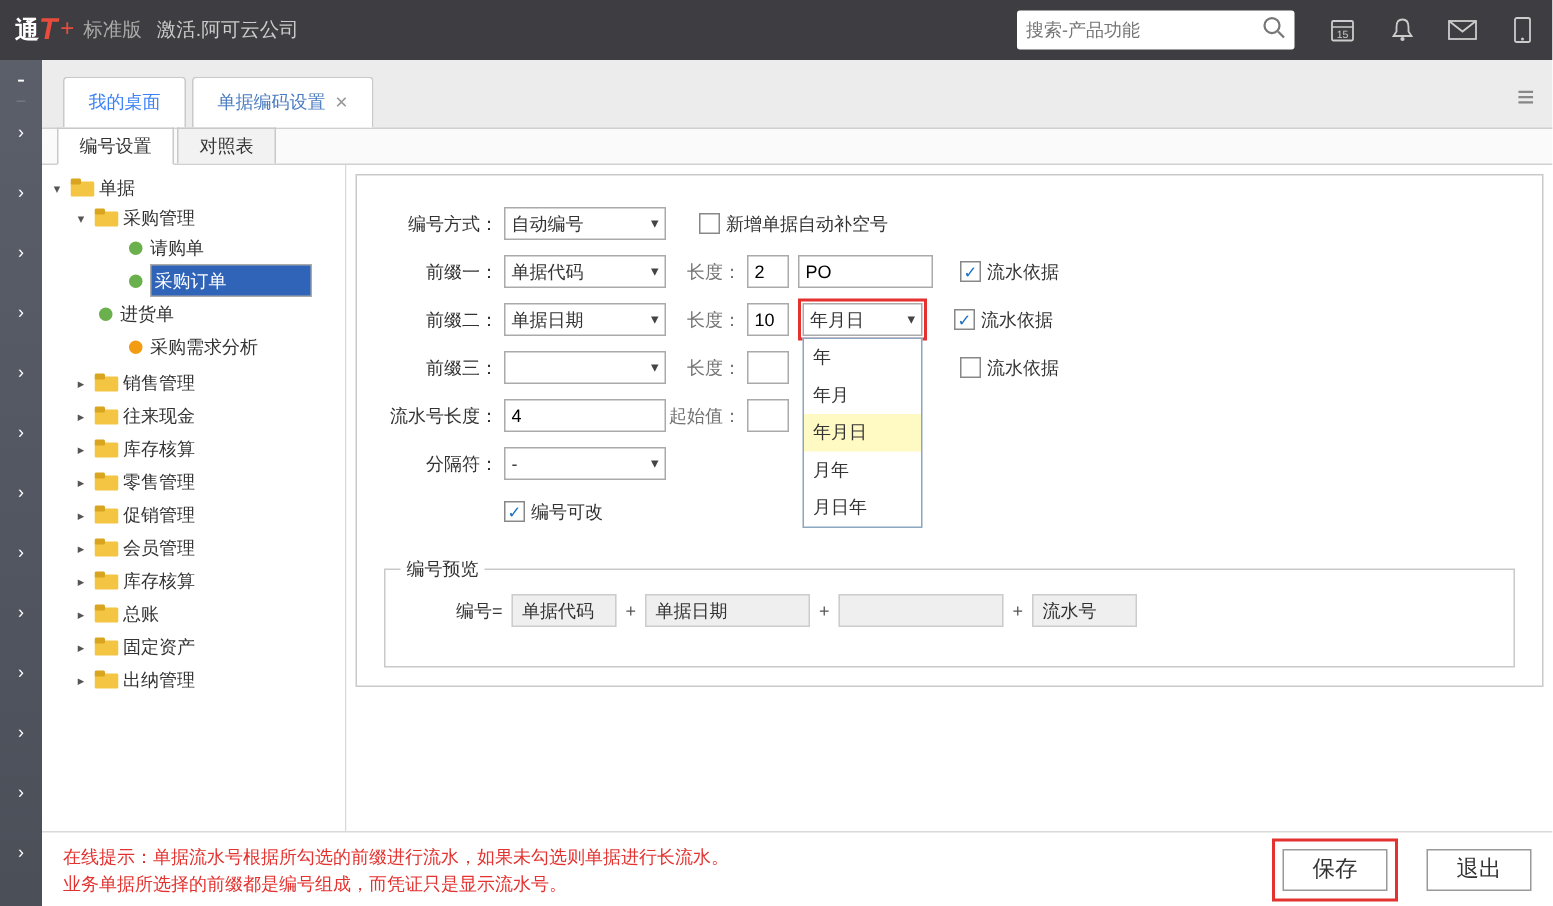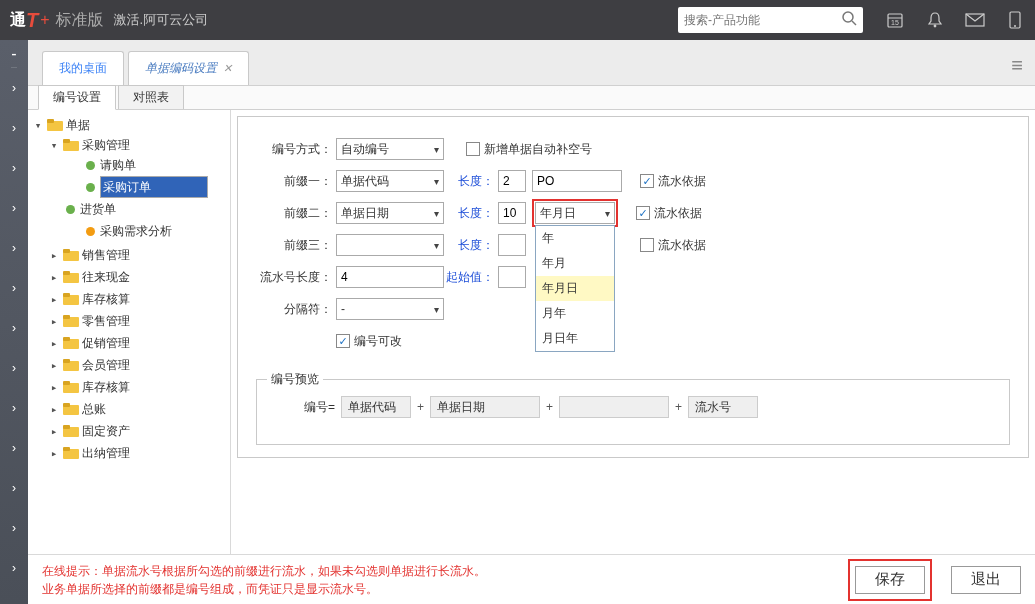--- a/index.html
+++ b/index.html
@@ -3,39 +3,39 @@
 <meta charset="utf-8">
 <style>
 * { box-sizing: border-box; margin: 0; padding: 0; }
 body { font-family: "Microsoft YaHei", Arial, sans-serif; font-size: 12px; background: #fff; color: #333; width: 1035px; height: 604px; overflow: hidden; position: relative; }
 
 
 .top-header { height: 40px; background: #3e3e42; display: flex; align-items: center; padding: 0 10px; color: #ccc; }
 .logo-box { display: flex; align-items: center; }
 .logo-t { font-size: 20px; font-weight: bold; font-style: italic; color: #e74c3c; margin-right: 2px;}
 .logo-plus { font-size: 16px; color: #e74c3c; vertical-align: super;}
-.logo-ver { margin-left: 6px; color: #aaa; font-size: 16px;}
+.logo-ver { margin-left: 6px; color: #aaa; font-size: 13px;}
 .logo-company { margin-left: 10px; color: #ccc; font-size: 13px;}
 .hdr-spacer { flex: 1; }
 .search-box { width: 185px; height: 26px; background: #fff; border-radius: 2px; display: flex; align-items: center; padding: 0 6px; }
 .search-box input { border: none; outline: none; flex: 1; font-size: 12px; color: #888; background: transparent;}
 .search-box .mag { color: #888; font-size: 16px; }
 .hdr-icons { display: flex; align-items: center; gap: 20px; margin-left: 22px; color: #ccc; font-size: 18px;}
 .hdr-icons span { cursor: pointer; display:inline-flex; align-items:center; justify-content:center; width:20px;}
 
 
 .left-rail { position: absolute; left: 0; top: 40px; bottom: 0; width: 28px; background: linear-gradient(#5a5f6a,#4a4f58); display:flex; flex-direction:column; align-items:center; color:#fff;}
 .rail-top { height:28px; display:flex; align-items:center; justify-content:center; font-size:16px; color:#fff; border-bottom:1px solid rgba(255,255,255,.15);}
 .rail-item { width:100%; height:40px; display:flex; align-items:center; justify-content:center; font-size:12px; color:#fff; cursor:pointer;}
 .rail-chevron { color:#fff; font-size:12px;}
 
 
 .page-tabs { position: absolute; left: 28px; top: 40px; right: 0; height: 46px; border-bottom: 1px solid #d0d0d0; background:#ececec; display:flex; align-items:flex-end; padding-left: 14px;}
 .page-tabs .ptab { padding: 8px 16px; border:1px solid #c9c9c9; border-bottom:none; margin-right:4px; background:#fff; border-radius:3px 3px 0 0; color:#3b82f6; cursor:pointer;}
-.page-tabs .ptab.active { color:#4a7cc0; position:relative;font-style:italic;}
+.page-tabs .ptab.active { color:#4a7cc0; position:relative;}
 .page-tabs .ptab .close { margin-left:6px; color:#999; font-size:11px;}
 .page-tabs .hamb { margin-left:auto; margin-right:12px; color:#888; font-size:20px; cursor:pointer; padding-bottom:8px;}
 
 
 .sub-tabs { position:absolute; left:28px; top:86px; right:0; height:24px; background:#fafafa; border-bottom:1px solid #d0d0d0; display:flex; align-items:flex-end; padding-left:10px;}
 .sub-tabs .stab { padding:3px 14px; border:1px solid #c9c9c9; border-bottom:none; background:#f2f2f2; margin-right:2px; font-size:12px; cursor:pointer;}
 .sub-tabs .stab.active { background:#fff; border-bottom:1px solid #fff; position:relative; top:1px;}
 
 
 .tree-panel { position:absolute; left:28px; top:110px; width:203px; bottom:50px; border-right:1px solid #d9d9d9; background:#fff; overflow:auto; padding-top:4px;}
@@ -50,21 +50,21 @@
 .folder.open svg rect.body { fill:#f4c542;} 
 .folder svg { width:16px; height:14px; display:block;}
 .leaf-green .leaf-icon{ background:#6ab04c;}
 .leaf-orange .leaf-icon{ background:#f39c12;}
 
 
 .content { position:absolute; left:231px; top:110px; right:0; bottom:50px; padding:6px 6px 6px 6px; overflow:auto; background:#fff;}
 .content-box { border:1px solid #c9c9c9; padding:20px 18px 12px 18px; }
 .form-row { display:flex; align-items:center; margin-bottom:8px; height:24px;}
 .form-row .flabel { width:76px; text-align:right; margin-right:4px; color:#333;}
-.form-row .flabel2 { width:50px; text-align:right; margin-right:4px; color:#1d4ed8;}
+.form-row .flabel2 { width:50px; text-align:right; margin-right:4px; color:#737373;}
 .sel, .inp { height:22px; border:1px solid #aaa; background:#fff; font-size:12px; padding:0 4px;}
 .sel { width:108px; display:flex; align-items:center; justify-content:space-between;}
 .sel .caret { font-size:10px; color:#444;}
 .inp { }
 .chk { width:14px; height:14px; border:1px solid #888; display:inline-flex; align-items:center; justify-content:center; margin-right:4px; font-size:11px; color:#1b6fc2; background:#fff;}
 .chk.checked::after { content:"\2713"; }
 .dropdown-wrap { position:relative; display:inline-block; border:2px solid #e3322f; padding:1px; width:86px;}
 .dropdown-wrap .sel { width:80px; }
 .dropdown-list { position:absolute; top:24px; left:1px; width:80px; background:#fff; border:1px solid #8aa6c1; z-index:10;}
 .dropdown-list .opt { padding:4px 6px; font-size:12px; cursor:pointer;}

